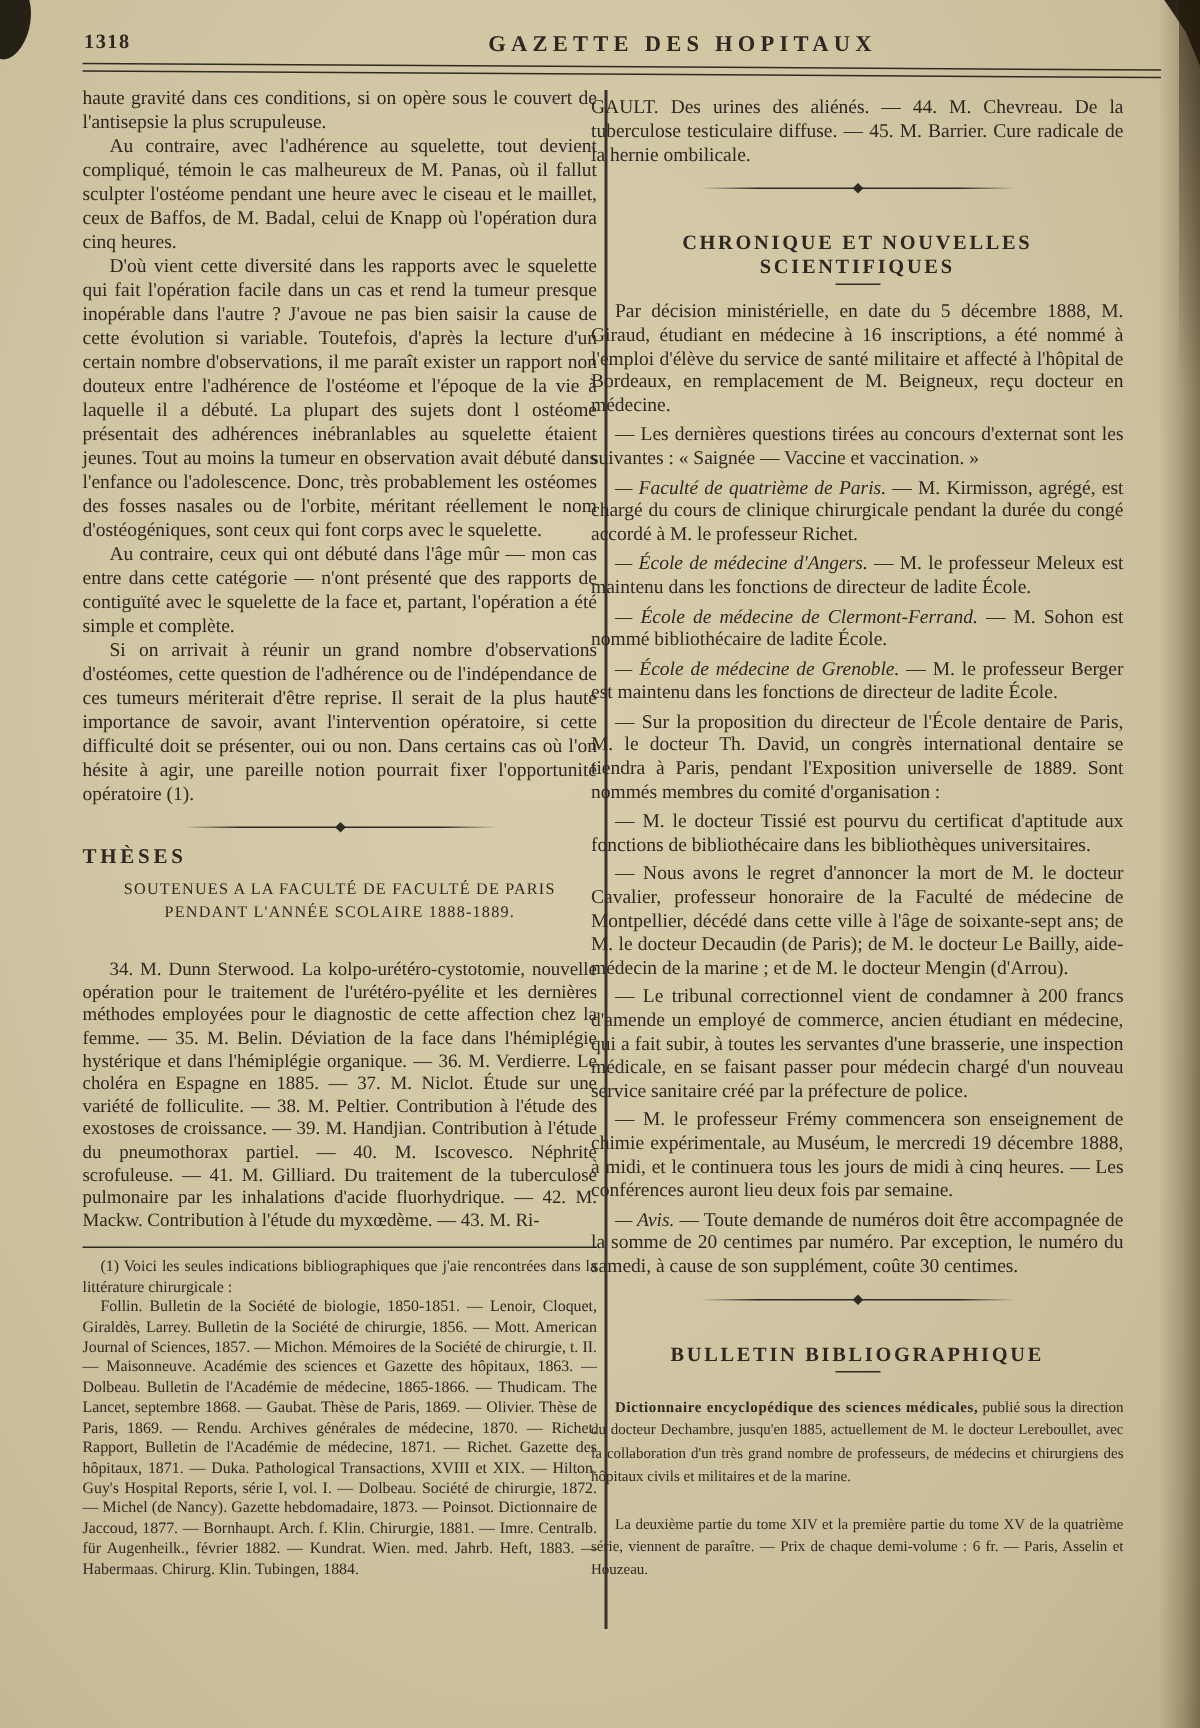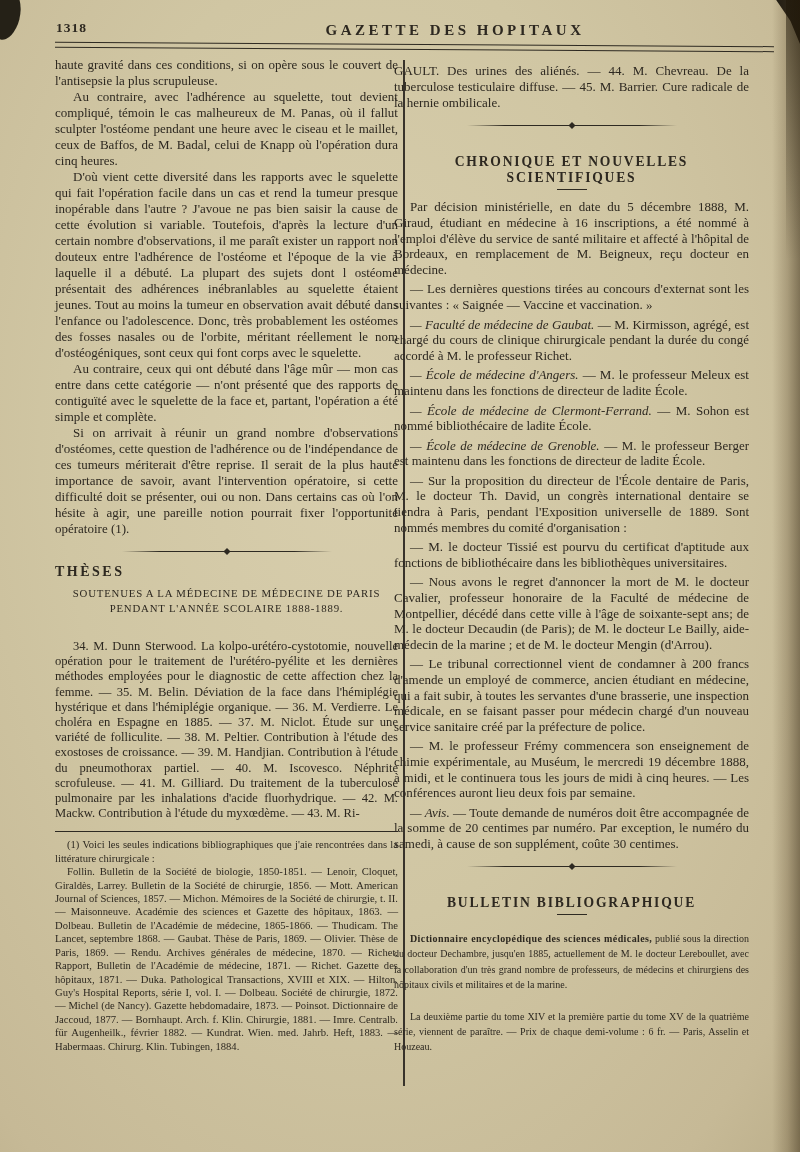--- a/index.html
+++ b/index.html
@@ -76,41 +76,41 @@
   <div class="col-left">
     <p class="body-text noindent">haute gravité dans ces conditions, si on opère sous le couvert de l'antisepsie la plus scrupuleuse.</p>
     <p class="body-text">Au contraire, avec l'adhérence au squelette, tout devient compliqué, témoin le cas malheureux de M. Panas, où il fallut sculpter l'ostéome pendant une heure avec le ciseau et le maillet, ceux de Baffos, de M. Badal, celui de Knapp où l'opération dura cinq heures.</p>
     <p class="body-text">D'où vient cette diversité dans les rapports avec le squelette qui fait l'opération facile dans un cas et rend la tumeur presque inopérable dans l'autre ? J'avoue ne pas bien saisir la cause de cette évolution si variable. Toutefois, d'après la lecture d'un certain nombre d'observations, il me paraît exister un rapport non douteux entre l'adhérence de l'ostéome et l'époque de la vie à laquelle il a débuté. La plupart des sujets dont l ostéome présentait des adhérences inébranlables au squelette étaient jeunes. Tout au moins la tumeur en observation avait débuté dans l'enfance ou l'adolescence. Donc, très probablement les ostéomes des fosses nasales ou de l'orbite, méritant réellement le nom d'ostéogéniques, sont ceux qui font corps avec le squelette.</p>
     <p class="body-text">Au contraire, ceux qui ont débuté dans l'âge mûr — mon cas entre dans cette catégorie — n'ont présenté que des rapports de contiguïté avec le squelette de la face et, partant, l'opération a été simple et complète.</p>
     <p class="body-text">Si on arrivait à réunir un grand nombre d'observations d'ostéomes, cette question de l'adhérence ou de l'indépendance de ces tumeurs mériterait d'être reprise. Il serait de la plus haute importance de savoir, avant l'intervention opératoire, si cette difficulté doit se présenter, oui ou non. Dans certains cas où l'on hésite à agir, une pareille notion pourrait fixer l'opportunité opératoire (1).</p>
 
     <div class="ornament"></div>
 
     <p class="section-title">THÈSES</p>
-    <p class="theses-subtitle">SOUTENUES A LA MÉDECINE DE MÉDECINE DE PARIS</p>
+    <p class="theses-subtitle">SOUTENUES A LA FACULTÉ DE FACULTÉ DE PARIS</p>
     <p class="theses-subtitle">PENDANT L'ANNÉE SCOLAIRE 1888-1889.</p>
     <p class="theses-list">34. M. Dunn Sterwood. La kolpo-urétéro-cystotomie, nouvelle opération pour le traitement de l'urétéro-pyélite et les dernières méthodes employées pour le diagnostic de cette affection chez la femme. — 35. M. Belin. Déviation de la face dans l'hémiplégie hystérique et dans l'hémiplégie organique. — 36. M. Verdierre. Le choléra en Espagne en 1885. — 37. M. Niclot. Étude sur une variété de folliculite. — 38. M. Peltier. Contribution à l'étude des exostoses de croissance. — 39. M. Handjian. Contribution à l'étude du pneumothorax partiel. — 40. M. Iscovesco. Néphrite scrofuleuse. — 41. M. Gilliard. Du traitement de la tuberculose pulmonaire par les inhalations d'acide fluorhydrique. — 42. M. Mackw. Contribution à l'étude du myxœdème. — 43. M. Ri-</p>
 
     <div class="footnote">
       <p>(1) Voici les seules indications bibliographiques que j'aie rencontrées dans la littérature chirurgicale :</p>
       <p>Follin. Bulletin de la Société de biologie, 1850-1851. — Lenoir, Cloquet, Giraldès, Larrey. Bulletin de la Société de chirurgie, 1856. — Mott. American Journal of Sciences, 1857. — Michon. Mémoires de la Société de chirurgie, t. II. — Maisonneuve. Académie des sciences et Gazette des hôpitaux, 1863. — Dolbeau. Bulletin de l'Académie de médecine, 1865-1866. — Thudicam. The Lancet, septembre 1868. — Gaubat. Thèse de Paris, 1869. — Olivier. Thèse de Paris, 1869. — Rendu. Archives générales de médecine, 1870. — Richet. Rapport, Bulletin de l'Académie de médecine, 1871. — Richet. Gazette des hôpitaux, 1871. — Duka. Pathological Transactions, XVIII et XIX. — Hilton. Guy's Hospital Reports, série I, vol. I. — Dolbeau. Société de chirurgie, 1872. — Michel (de Nancy). Gazette hebdomadaire, 1873. — Poinsot. Dictionnaire de Jaccoud, 1877. — Bornhaupt. Arch. f. Klin. Chirurgie, 1881. — Imre. Centralb. für Augenheilk., février 1882. — Kundrat. Wien. med. Jahrb. Heft, 1883. — Habermaas. Chirurg. Klin. Tubingen, 1884.</p>
     </div>
   </div>
 
   <div class="col-right">
     <p class="body-text noindent">GAULT. Des urines des aliénés. — 44. M. Chevreau. De la tuberculose testiculaire diffuse. — 45. M. Barrier. Cure radicale de la hernie ombilicale.</p>
 
     <div class="ornament"></div>
 
     <p class="chronique-title">CHRONIQUE ET NOUVELLES SCIENTIFIQUES</p>
     <div class="heading-rule"></div>
 
     <p class="news"><em class="lead"></em><span>Par décision ministérielle, en date du 5 décembre 1888, M. Giraud, étudiant en médecine à 16 inscriptions, a été nommé à l'emploi d'élève du service de santé militaire et affecté à l'hôpital de Bordeaux, en remplacement de M. Beigneux, reçu docteur en médecine.</span></p>
     <p class="news"><em class="lead"></em><span>— Les dernières questions tirées au concours d'externat sont les suivantes : « Saignée — Vaccine et vaccination. »</span></p>
-    <p class="news"><em class="lead">— Faculté de médecine de Gaubat.</em><span> — M. Kirmisson, agrégé, est chargé du cours de clinique chirurgicale pendant la durée du congé accordé à M. le professeur Richet.</span></p>
+    <p class="news"><em class="lead">— Faculté de quatrième de Paris.</em><span> — M. Kirmisson, agrégé, est chargé du cours de clinique chirurgicale pendant la durée du congé accordé à M. le professeur Richet.</span></p>
     <p class="news"><em class="lead">— École de médecine d'Angers.</em><span> — M. le professeur Meleux est maintenu dans les fonctions de directeur de ladite École.</span></p>
     <p class="news"><em class="lead">— École de médecine de Clermont-Ferrand.</em><span> — M. Sohon est nommé bibliothécaire de ladite École.</span></p>
     <p class="news"><em class="lead">— École de médecine de Grenoble.</em><span> — M. le professeur Berger est maintenu dans les fonctions de directeur de ladite École.</span></p>
     <p class="news"><em class="lead"></em><span>— Sur la proposition du directeur de l'École dentaire de Paris, M. le docteur Th. David, un congrès international dentaire se tiendra à Paris, pendant l'Exposition universelle de 1889. Sont nommés membres du comité d'organisation :</span></p>
     <p class="news"><em class="lead"></em><span>— M. le docteur Tissié est pourvu du certificat d'aptitude aux fonctions de bibliothécaire dans les bibliothèques universitaires.</span></p>
     <p class="news"><em class="lead"></em><span>— Nous avons le regret d'annoncer la mort de M. le docteur Cavalier, professeur honoraire de la Faculté de médecine de Montpellier, décédé dans cette ville à l'âge de soixante-sept ans; de M. le docteur Decaudin (de Paris); de M. le docteur Le Bailly, aide-médecin de la marine ; et de M. le docteur Mengin (d'Arrou).</span></p>
     <p class="news"><em class="lead"></em><span>— Le tribunal correctionnel vient de condamner à 200 francs d'amende un employé de commerce, ancien étudiant en médecine, qui a fait subir, à toutes les servantes d'une brasserie, une inspection médicale, en se faisant passer pour médecin chargé d'un nouveau service sanitaire créé par la préfecture de police.</span></p>
     <p class="news"><em class="lead"></em><span>— M. le professeur Frémy commencera son enseignement de chimie expérimentale, au Muséum, le mercredi 19 décembre 1888, à midi, et le continuera tous les jours de midi à cinq heures. — Les conférences auront lieu deux fois par semaine.</span></p>
     <p class="news"><em class="lead">— Avis.</em><span> — Toute demande de numéros doit être accompagnée de la somme de 20 centimes par numéro. Par exception, le numéro du samedi, à cause de son supplément, coûte 30 centimes.</span></p>
 

